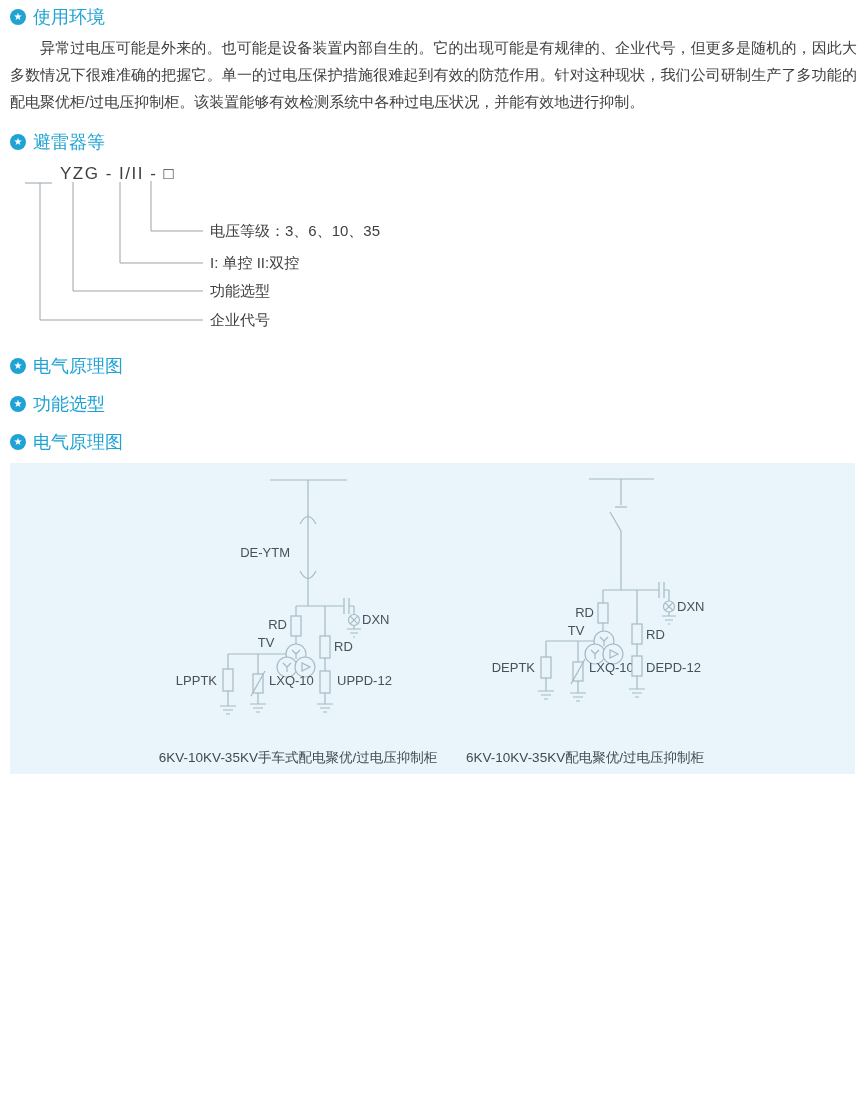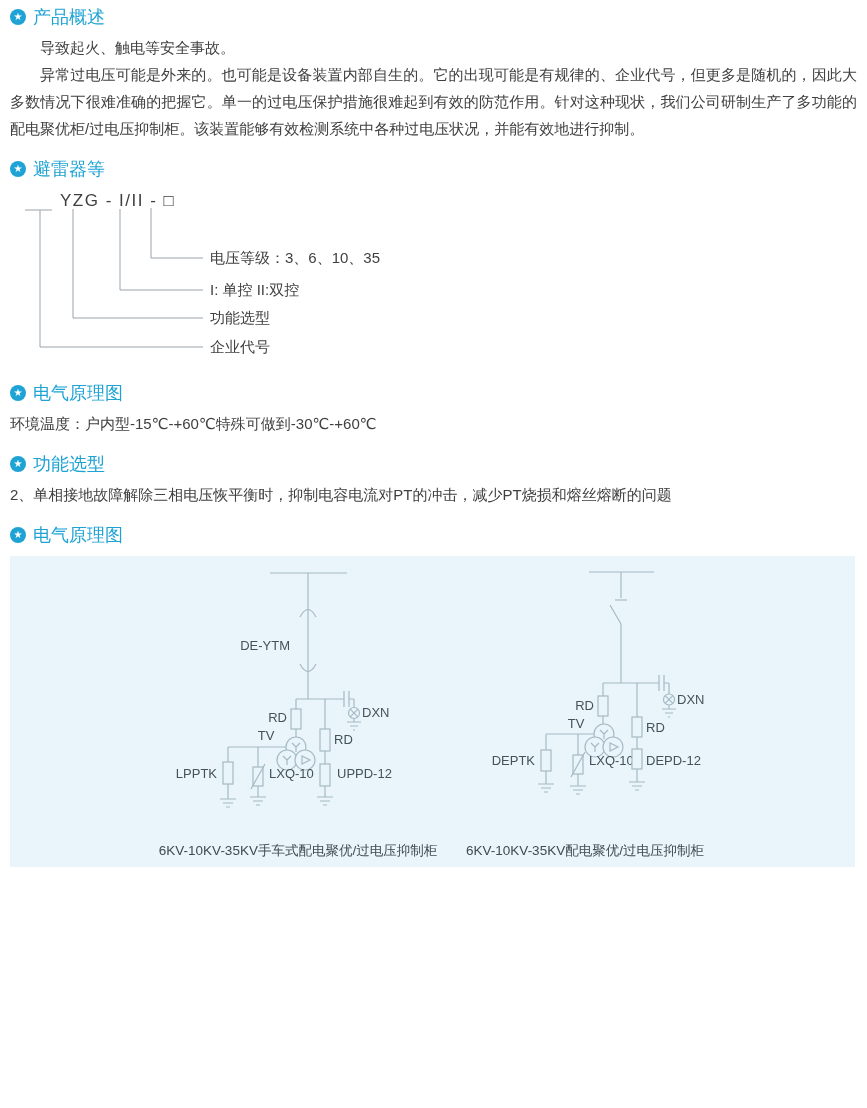--- a/index.html
+++ b/index.html
@@ -39,23 +39,22 @@
   .mlbl{font-size:15px;fill:#3f3f3f;}
 </style>
 </head>
 <body>
 
 <div class="page">
 
   <section>
     <h2 class="sec first">
       <span class="bullet">★</span>
-      <span>产品概述</span>
-    </h2>
-    <p class="body-line indent">导致起火、触电等安全事故。</p>
+      <span>使用环境</span>
+    </h2>
     <p class="body-line indent">异常过电压可能是外来的。也可能是设备装置内部自生的。它的出现可能是有规律的、企业代号，但更多是随机的，因此大多数情况下很难准确的把握它。单一的过电压保护措施很难起到有效的防范作用。针对这种现状，我们公司研制生产了多功能的配电聚优柜/过电压抑制柜。该装置能够有效检测系统中各种过电压状况，并能有效地进行抑制。</p>
   </section>
 
   <section>
     <h2 class="sec">
       <span class="bullet">★</span>
       <span>避雷器等</span>
     </h2>
     <svg class="model-figure" width="480" height="172" viewBox="0 0 480 172">
       <text class="mcode" x="50" y="16">YZG - I/II - □</text>
@@ -72,29 +71,27 @@
       <text class="mlbl" x="200" y="133">功能选型</text>
       <text class="mlbl" x="200" y="162">企业代号</text>
     </svg>
   </section>
 
   <section>
     <h2 class="sec">
       <span class="bullet">★</span>
       <span>电气原理图</span>
     </h2>
-    <p class="body-line">环境温度：户内型-15℃-+60℃特殊可做到-30℃-+60℃</p>
   </section>
 
   <section>
     <h2 class="sec">
       <span class="bullet">★</span>
       <span>功能选型</span>
     </h2>
-    <p class="body-line">2、单相接地故障解除三相电压恢平衡时，抑制电容电流对PT的冲击，减少PT烧损和熔丝熔断的问题</p>
   </section>
 
   <section>
     <h2 class="sec">
       <span class="bullet">★</span>
       <span>电气原理图</span>
     </h2>
 
     <div class="schematic-panel">
       <svg width="845" height="311" viewBox="0 0 845 311">

